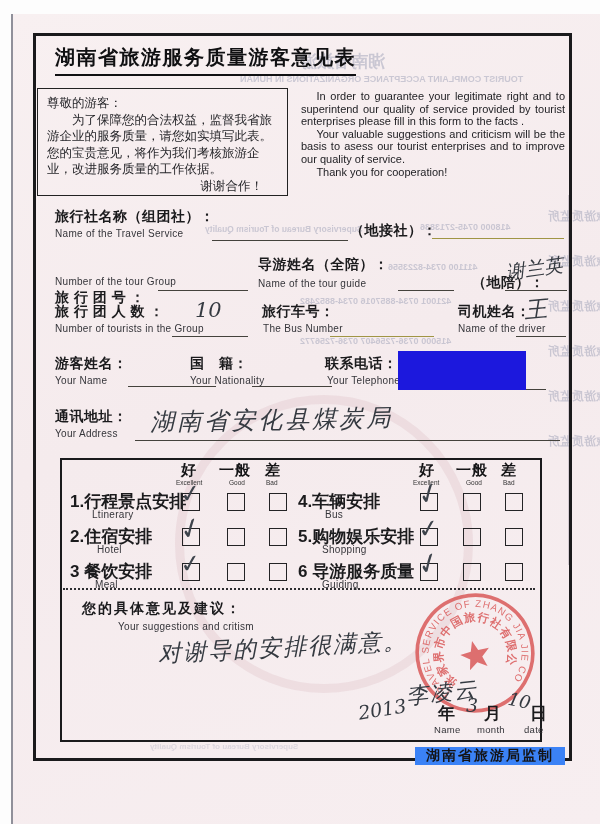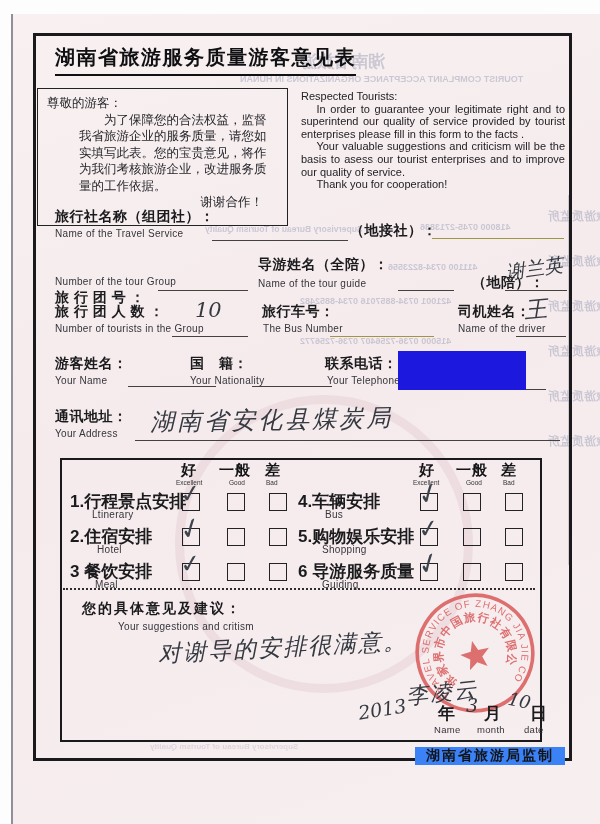--- a/index.html
+++ b/index.html
@@ -11,24 +11,24 @@
   .abs{position:absolute;white-space:nowrap;}
   .outer-border{position:absolute;left:33px;top:33px;width:533px;height:722px;
                 border:3px solid #1a1a1c;z-index:2;}
   .title{position:absolute;left:55px;top:44px;font-size:20px;font-weight:bold;letter-spacing:1.5px;
          color:#101012;border-bottom:2.5px solid #101012;padding-bottom:3px;z-index:3;}
   .cn{font-weight:bold;font-size:14px;letter-spacing:.5px;color:#1b1b1d;z-index:3;}
   .en{font-size:10px;color:#35353a;letter-spacing:.3px;z-index:3;}
   .ul{height:0;border-bottom:1.7px solid #44423c;z-index:3;}
   .ul.olive{border-bottom-color:#a09544;}
   .hw{font-family:"DejaVu Serif",serif;font-style:italic;color:#353a41;z-index:4;}
-  .introbox-cn{position:absolute;left:37px;top:88px;width:251px;height:138px;border:1.6px solid #222;
+  .introbox-cn{position:absolute;left:37px;top:88px;width:251px;height:108px;border:1.6px solid #222;
                padding:6px 9px;box-sizing:border-box;font-family:"DejaVu Serif",serif;
                font-size:12.5px;line-height:16.5px;color:#26262a;z-index:3;}
-  .introbox-cn .body{text-indent:2em;margin-left:32px;}
+  .introbox-cn .body{text-indent:2em;}
   .introbox-cn .closing{text-align:right;padding-right:1.2em;}
   .introbox-en{position:absolute;left:301px;top:90px;width:264px;font-size:11px;line-height:12.6px;
                color:#222226;text-align:justify;z-index:3;}
   .introbox-en p{margin:0;text-indent:1.4em;}
   .introbox-en p.first{text-indent:0;}
   .bigbox{position:absolute;left:60px;top:458px;width:478px;height:280px;border:2.2px solid #1a1a1c;z-index:2;}
   .hdr-cn{font-weight:bold;font-size:15px;letter-spacing:1px;color:#141416;z-index:3;}
   .hdr-en{font-size:6.5px;color:#333;z-index:3;}
   .rowlbl{font-weight:bold;font-size:17px;color:#1b1b1d;z-index:3;}
   .cb{position:absolute;width:16px;height:16px;border:1.7px solid #232325;z-index:3;}
@@ -73,21 +73,20 @@
 
   <div class="outer-border"></div>
   <div class="title">湖南省旅游服务质量游客意见表</div>
 
   <div class="introbox-cn">
     <div>尊敬的游客：</div>
     <div class="body">为了保障您的合法权益，监督我省旅游企业的服务质量，请您如实填写此表。您的宝贵意见，将作为我们考核旅游企业，改进服务质量的工作依据。</div>
     <div class="closing">谢谢合作！</div>
   </div>
   <div class="introbox-en">
-    <p class="first">Respected Tourists:</p>
     <p>In order to guarantee your legitimate right and to superintend our quality of service provided by tourist enterprises please fill in this form to the facts .</p>
     <p>Your valuable suggestions and criticism will be the basis to asess our tourist enterprises and to improve our quality of service.</p>
     <p>Thank you for cooperation!</p>
   </div>
 
   <div class="abs cn" style="left:55px;top:208px;">旅行社名称（组团社）：</div>
   <div class="abs en" style="left:55px;top:228px;">Name of the Travel Service</div>
   <div class="abs ul" style="left:212px;top:240px;width:136px;"></div>
   <div class="abs cn" style="left:350px;top:222px;">（地接社）：</div>
   <div class="abs ul olive" style="left:432px;top:238px;width:132px;"></div>

